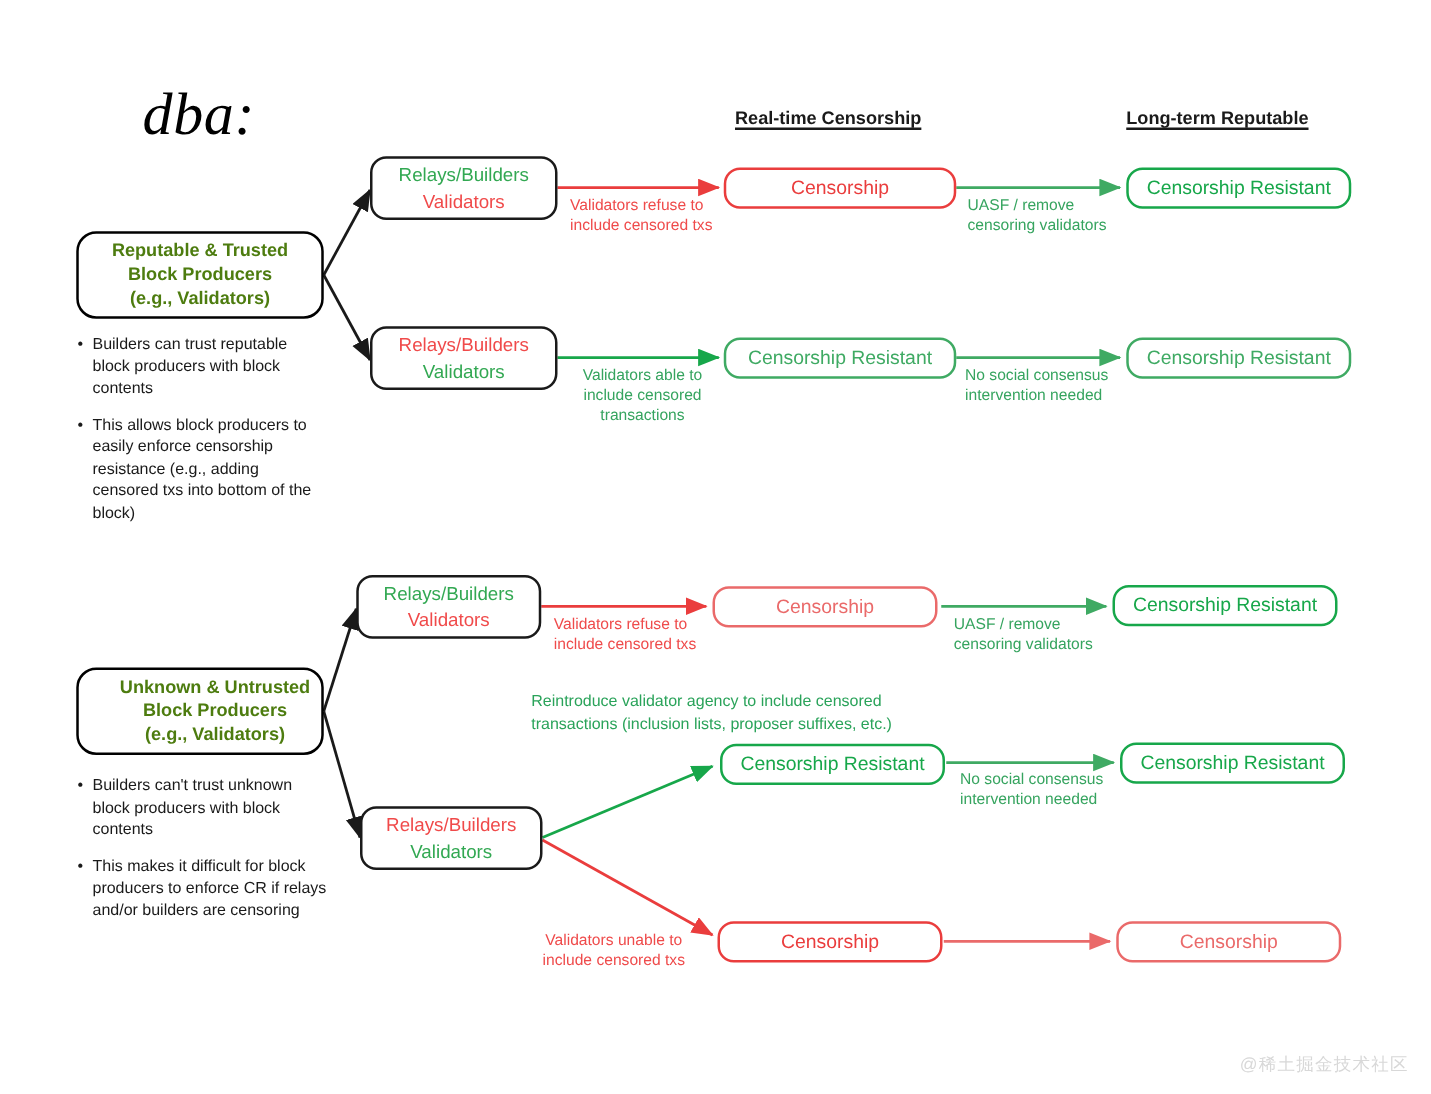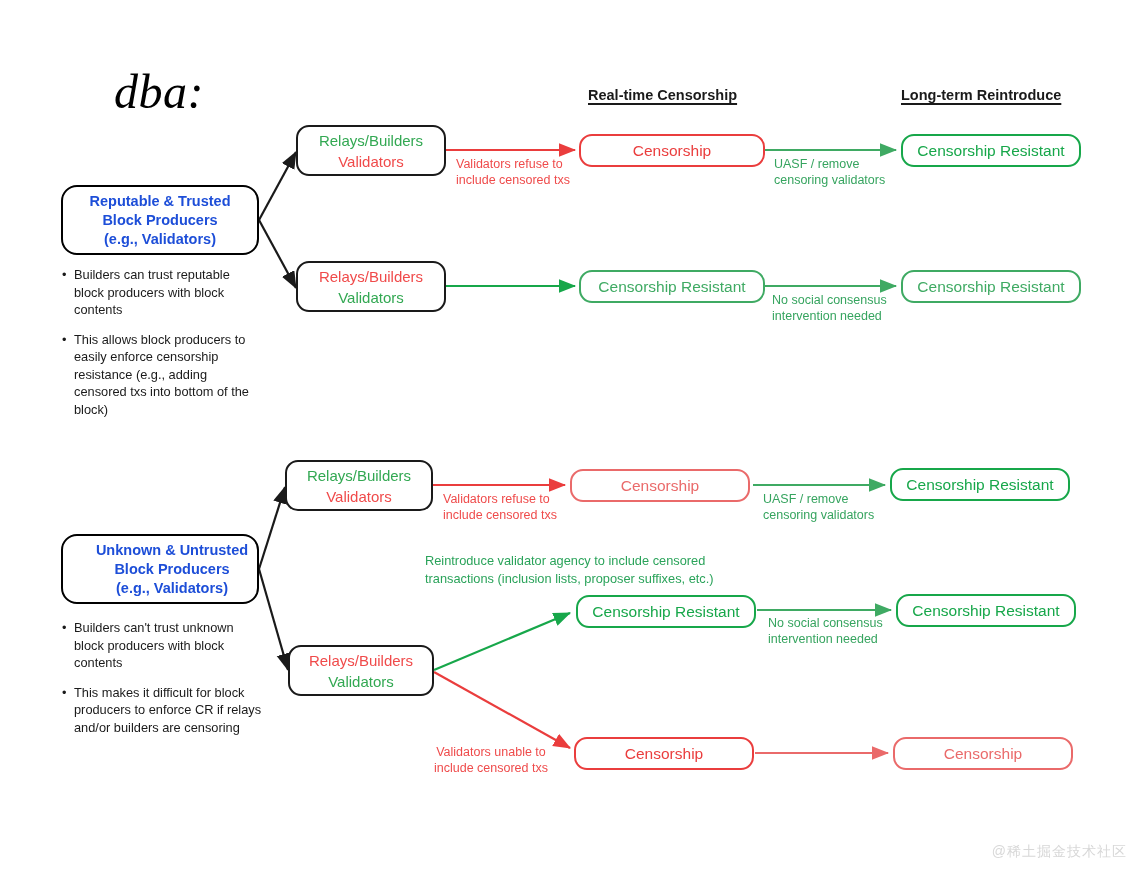--- a/index.html
+++ b/index.html
@@ -73,21 +73,21 @@
     text-align: center;
     border-radius: 13px;
     background: #ffffff;
   }
   .box.dark {
     border: 2.5px solid #000000;
     border-radius: 16px;
     font-weight: bold;
     font-size: 14.5px;
     line-height: 19px;
-    color: #1d4ed8;
+    color: #4d7c0f;
   }
   .box.actor {
     border: 2.5px solid #1a1a1a;
     border-radius: 13px;
     font-size: 15px;
     line-height: 21px;
   }
   .box.outcome {
     border-width: 2.5px;
     border-style: solid;
@@ -191,21 +191,21 @@
     <line x1="757" y1="610" x2="891" y2="610" stroke="#3faa63" stroke-width="2.2" marker-end="url(#ar-greensoft)"></line>
 
     <line x1="434" y1="672" x2="570" y2="748" stroke="#ea3d3d" stroke-width="2.2" marker-end="url(#ar-red)"></line>
     <line x1="755" y1="753" x2="888" y2="753" stroke="#ea6a6a" stroke-width="2.2" marker-end="url(#ar-redsoft)"></line>
   </svg>
 
   <div class="logo">dba:</div>
 
 
   <div class="col-head" style="left:588px; top:87px;">Real-time Censorship</div>
-  <div class="col-head" style="left:901px; top:87px;">Long-term Reintroduce</div>
+  <div class="col-head" style="left:901px; top:87px;">Long-term Reputable</div>
 
   <div class="box dark" style="left:61px; top:185px; width:198px; height:70px;">
     <span style="white-space:pre-line;">Reputable &amp; Trusted
 Block Producers
 (e.g., Validators)</span>
   </div>
 
   <div class="bullets" style="left:62px; top:266px; width:200px;">
     <div class="bi">
       <span class="dot">•</span>
@@ -275,20 +275,23 @@
   <div class="box outcome green" style="left:896px; top:594px; width:180px; height:33px;">Censorship Resistant</div>
 
   <div class="box outcome red" style="left:574px; top:737px; width:180px; height:33px;">Censorship</div>
   <div class="box outcome redsoft" style="left:893px; top:737px; width:180px; height:33px;">Censorship</div>
 
   <div class="elabel red" style="left:456px; top:156px; width:130px;">Validators refuse to
 include censored txs</div>
   <div class="elabel green" style="left:774px; top:156px; width:135px;">UASF / remove
 censoring validators</div>
 
+  <div class="elabel green center" style="left:455px; top:292px; width:118px;">Validators able to
+include censored
+transactions</div>
   <div class="elabel green" style="left:772px; top:292px; width:138px;">No social consensus
 intervention needed</div>
 
   <div class="elabel red" style="left:443px; top:491px; width:130px;">Validators refuse to
 include censored txs</div>
   <div class="elabel green" style="left:763px; top:491px; width:135px;">UASF / remove
 censoring validators</div>
 
   <div class="elabel green" style="left:768px; top:615px; width:140px;">No social consensus
 intervention needed</div>

